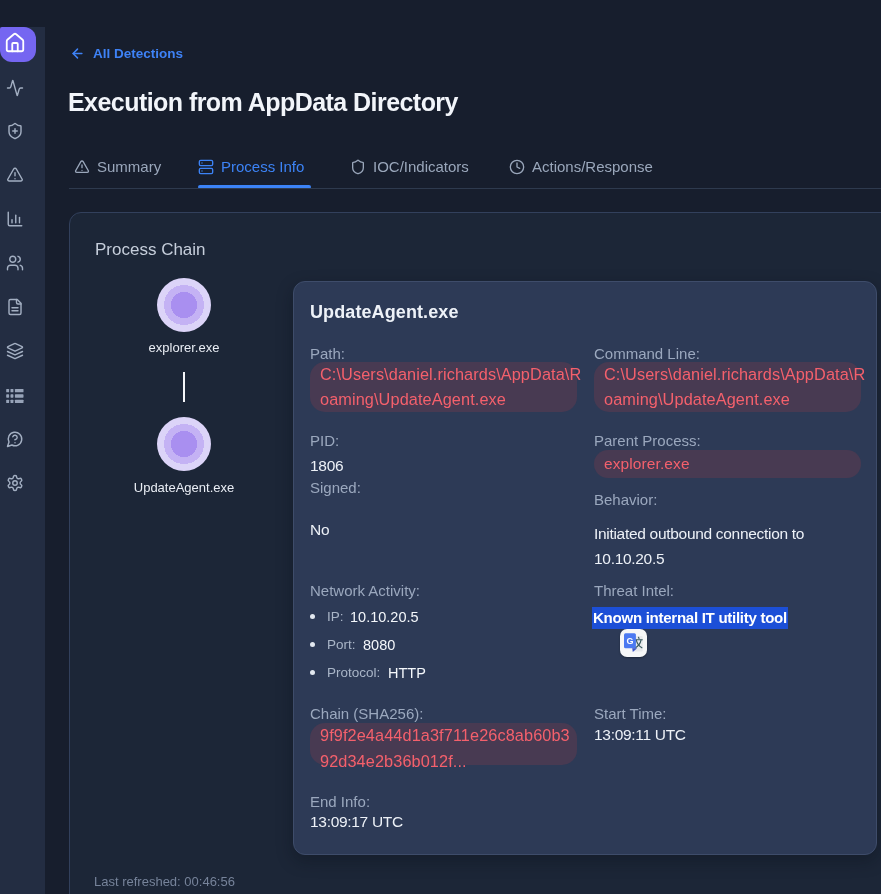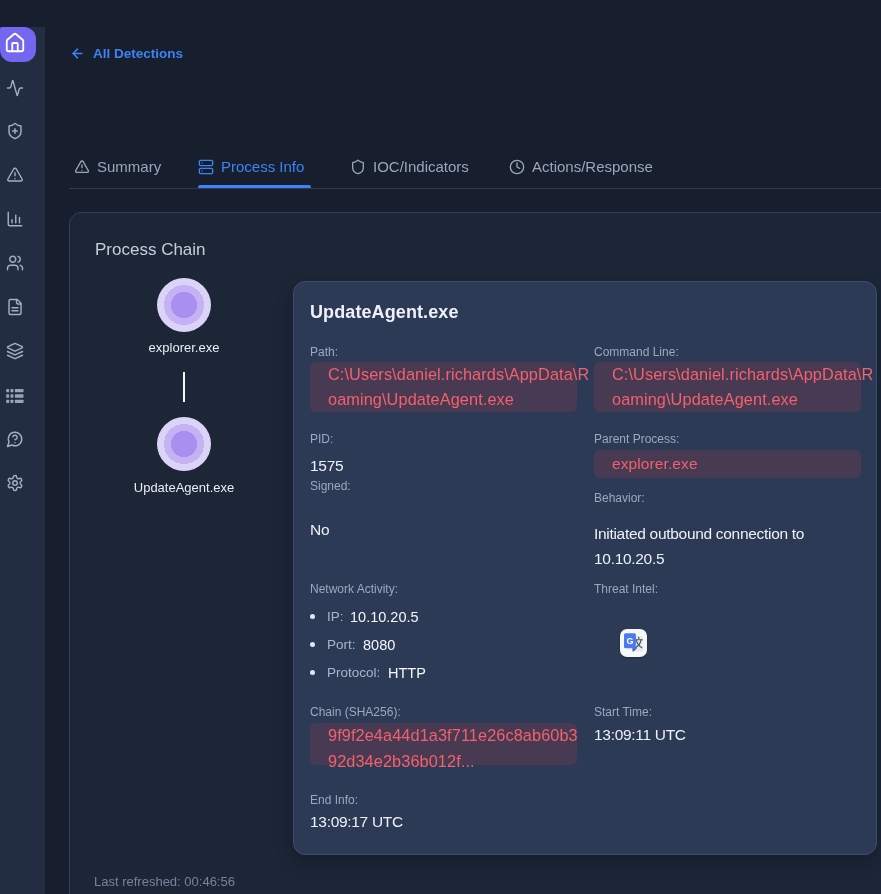--- a/index.html
+++ b/index.html
@@ -21,23 +21,23 @@
 
 #panel { position:absolute; left:69px; top:185px; width:832px; height:698px; background:#1C2637; border:1px solid #32405C; border-radius:12px; }
 #pctitle { position:absolute; left:95px; top:213px; color:#C6CEDB; font-size:17px; }
 .node { position:absolute; width:54px; height:54px; border-radius:50%;
   background:radial-gradient(circle, #A98FF0 0 13px, #C4B2F4 13px 20px, #DCD4F8 20px 28px); }
 .nlabel { position:absolute; color:#E9EDF4; font-size:13px; transform:translateX(-50%); white-space:nowrap; }
 #conn { position:absolute; left:183px; top:345px; width:2px; height:30px; background:#F5F6FA; }
 
 #card { position:absolute; left:293px; top:254px; width:584px; height:574px; background:#2D3A56; border:1px solid #3E4C6A; border-radius:12px; box-shadow:0 6px 16px rgba(10,14,24,0.35); }
 #cardtitle { position:absolute; left:310px; top:275px; color:#EEF2F8; font-size:18px; font-weight:bold; letter-spacing:0.1px; }
-.flabel { position:absolute; color:#9BA8BE; font-size:12px; }
+.flabel { position:absolute; color:#9BA8BE; font-size:15px; }
 .fval { position:absolute; color:#EDF1F7; font-size:15.5px; letter-spacing:-0.3px; }
-.redbox { position:absolute; width:267px; background:#483A52; border-radius:6px; color:#F4606C; font-size:16.3px; line-height:25px; padding:0 18px; letter-spacing:0.1px; }
+.redbox { position:absolute; width:267px; background:#483A52; border-radius:15px; color:#F4606C; font-size:16.3px; line-height:25px; padding:0 10px; letter-spacing:0.1px; }
 .c1 { left:310px; }
 .c2 { left:594px; }
 .bullet { position:absolute; font-size:13.5px; color:#A9B5C7; }
 .bullet .dot { position:absolute; width:5px; height:5px; border-radius:50%; background:#E2E7EF; left:0; top:5px; }
 .bullet .bl { position:absolute; left:17px; top:0; white-space:nowrap; }
 .bullet .bv { position:absolute; color:#F4F7FB; font-size:14.5px; white-space:nowrap; top:0; }
 #sel { position:absolute; left:592px; top:580px; background:#1C4FD7; color:#FFFFFF; font-size:15.1px; font-weight:bold; height:22px; line-height:22px; padding:0 1px; letter-spacing:-0.3px; }
 #gticon { position:absolute; left:620px; top:602px; width:27px; height:28px; background:#F6F7F8; border-radius:7px; box-shadow:0 1px 2px rgba(0,0,0,0.35); }
 #lastref { position:absolute; left:94px; top:847px; color:#76839A; font-size:13px; }
 #toast { position:absolute; left:35px; top:884px; width:151px; height:22px; background:#5A3C4E; border:1px solid #6E4E60; border-radius:8px; }
@@ -111,20 +111,21 @@
     </svg>
   </div>
 
   <div id="back">
     <svg width="15" height="15" viewBox="0 0 24 24" fill="none" stroke="currentColor" stroke-width="2.4" stroke-linecap="round" stroke-linejoin="round">
         <path d="m12 19-7-7 7-7"></path>
         <path d="M19 12H5"></path>
       </svg>
     <span>All Detections</span>
   </div>
+  <div id="title">Execution from AppData Directory</div>
 
   <div class="tab" style="left:74px">
     <svg width="16" height="16" viewBox="0 0 24 24" fill="none" stroke="currentColor" stroke-width="2" stroke-linecap="round" stroke-linejoin="round">
         <path d="m21.73 18-8-14a2 2 0 0 0-3.48 0l-8 14A2 2 0 0 0 4 20h16a2 2 0 0 0 1.73-2Z"></path>
         <path d="M12 9v4"></path>
         <path d="M12 17h.01"></path>
       </svg>
     <span>Summary</span>
   </div>
   <div class="tab active" style="left:198px">
@@ -162,21 +163,21 @@
 
   <div id="card"></div>
   <div id="cardtitle">UpdateAgent.exe</div>
 
   <div class="flabel c1" style="top:318px">Path:</div>
   <div class="redbox c1" style="top:335px; height:50px">C:\Users\daniel.richards\AppData\R<br>oaming\UpdateAgent.exe</div>
   <div class="flabel c2" style="top:318px">Command Line:</div>
   <div class="redbox c2" style="top:335px; height:50px">C:\Users\daniel.richards\AppData\R<br>oaming\UpdateAgent.exe</div>
 
   <div class="flabel c1" style="top:405px">PID:</div>
-  <div class="fval c1" style="top:430px">1575</div>
+  <div class="fval c1" style="top:430px">1806</div>
   <div class="flabel c2" style="top:405px">Parent Process:</div>
   <div class="redbox c2" style="top:423px; height:28px; line-height:28px; font-size:15.5px">explorer.exe</div>
 
   <div class="flabel c1" style="top:452px">Signed:</div>
   <div class="fval c1" style="top:494px">No</div>
   <div class="flabel c2" style="top:464px">Behavior:</div>
   <div class="fval c2" style="top:494px; line-height:25px">Initiated outbound connection to<br>10.10.20.5</div>
 
   <div class="flabel c1" style="top:555px">Network Activity:</div>
   <div class="bullet" style="left:310px; top:582px">
@@ -188,20 +189,21 @@
       <span class="dot"></span>
       <span class="bl">Port:</span>
       <span class="bv" style="left:53px">8080</span>
     </div>
   <div class="bullet" style="left:310px; top:638px">
       <span class="dot"></span>
       <span class="bl">Protocol:</span>
       <span class="bv" style="left:78px">HTTP</span>
     </div>
   <div class="flabel c2" style="top:555px">Threat Intel:</div>
+  <div id="sel">Known internal IT utility tool</div>
   <div id="gticon">
     <svg width="27" height="28" viewBox="0 0 27 28">
       <rect x="12.7" y="7" width="10" height="15.5" rx="1" fill="#E7E9EC"></rect>
       <g stroke="#3A5B60" stroke-width="1.15" fill="none" stroke-linecap="round">
         <path d="M18.5 8.3 l0.5 1.1"></path>
         <path d="M14.9 10.7 h7.4"></path>
         <path d="M16.3 11.2 c0.6 2.6 2.6 6 5.6 7.6"></path>
         <path d="M21 11.2 c-0.7 3.4 -3 6.4 -5.9 7.8"></path>
       </g>
       <rect x="4" y="4.3" width="11.9" height="15" rx="1.5" fill="#4B79F1"></rect>

